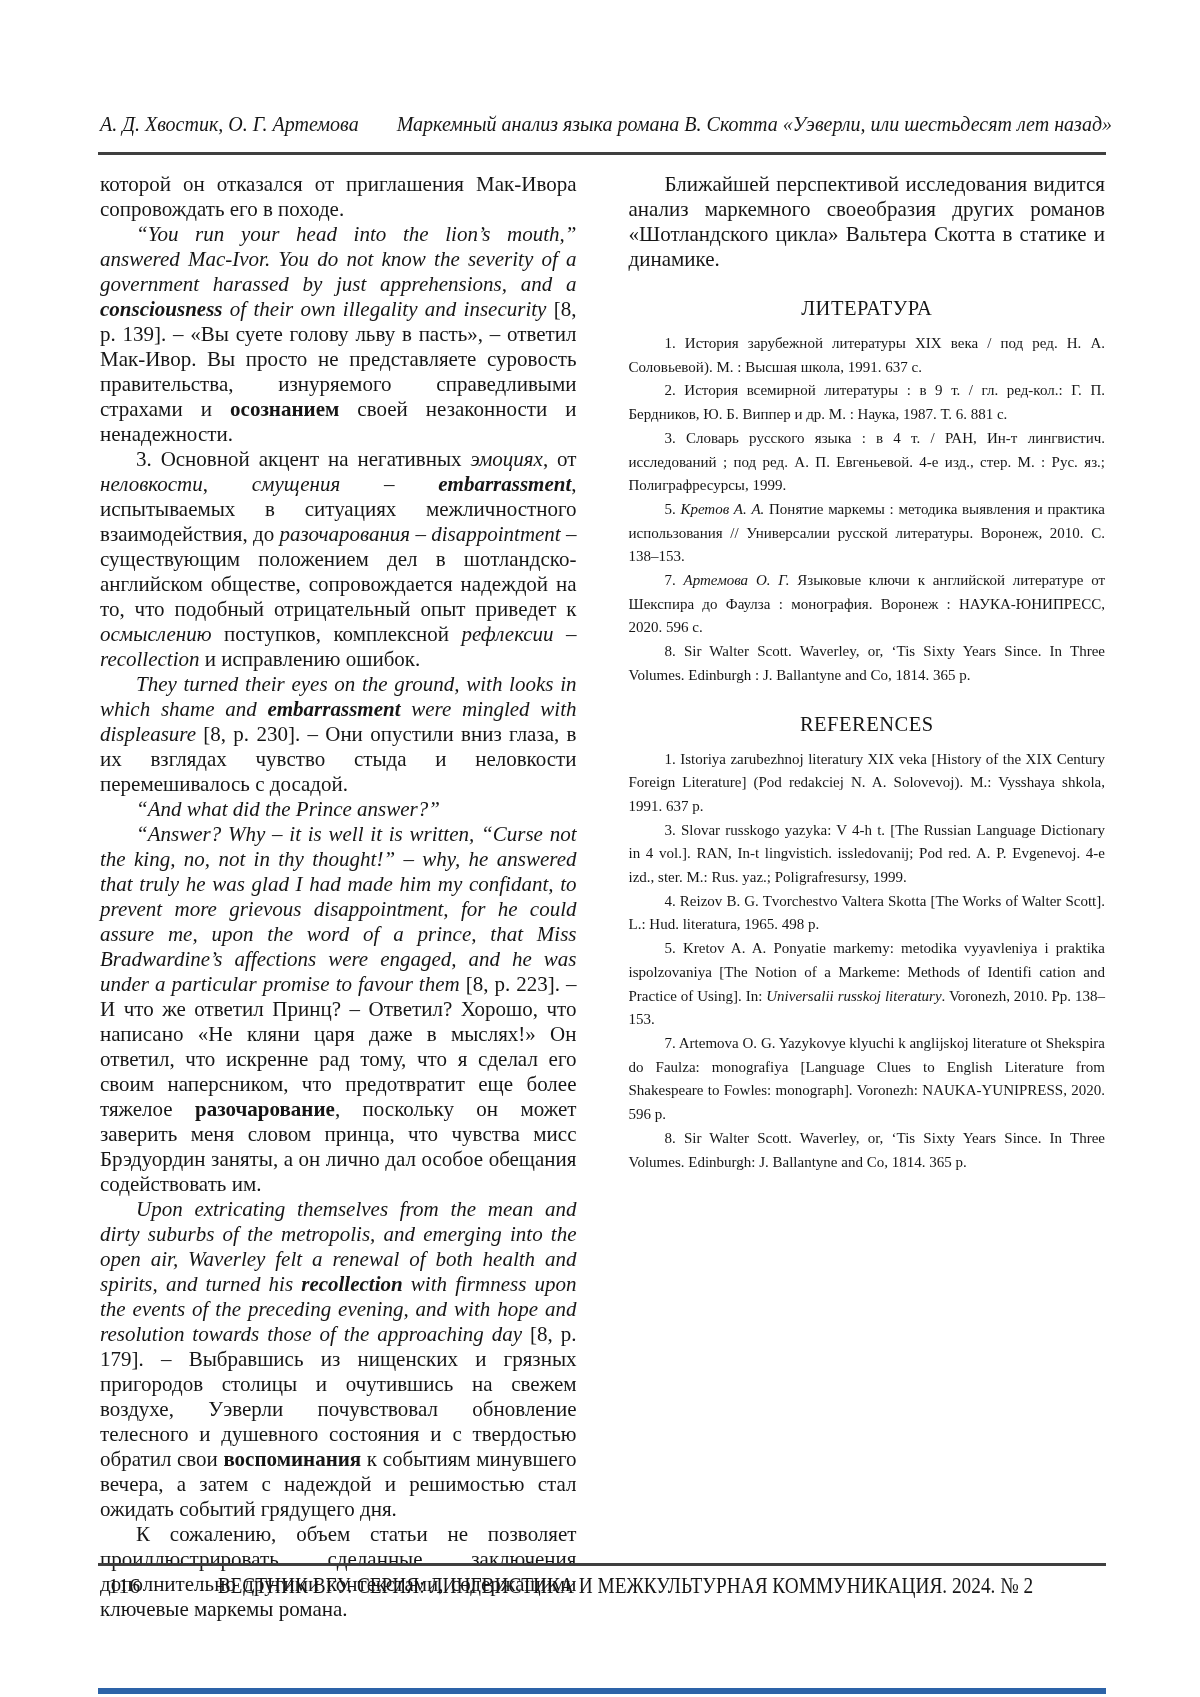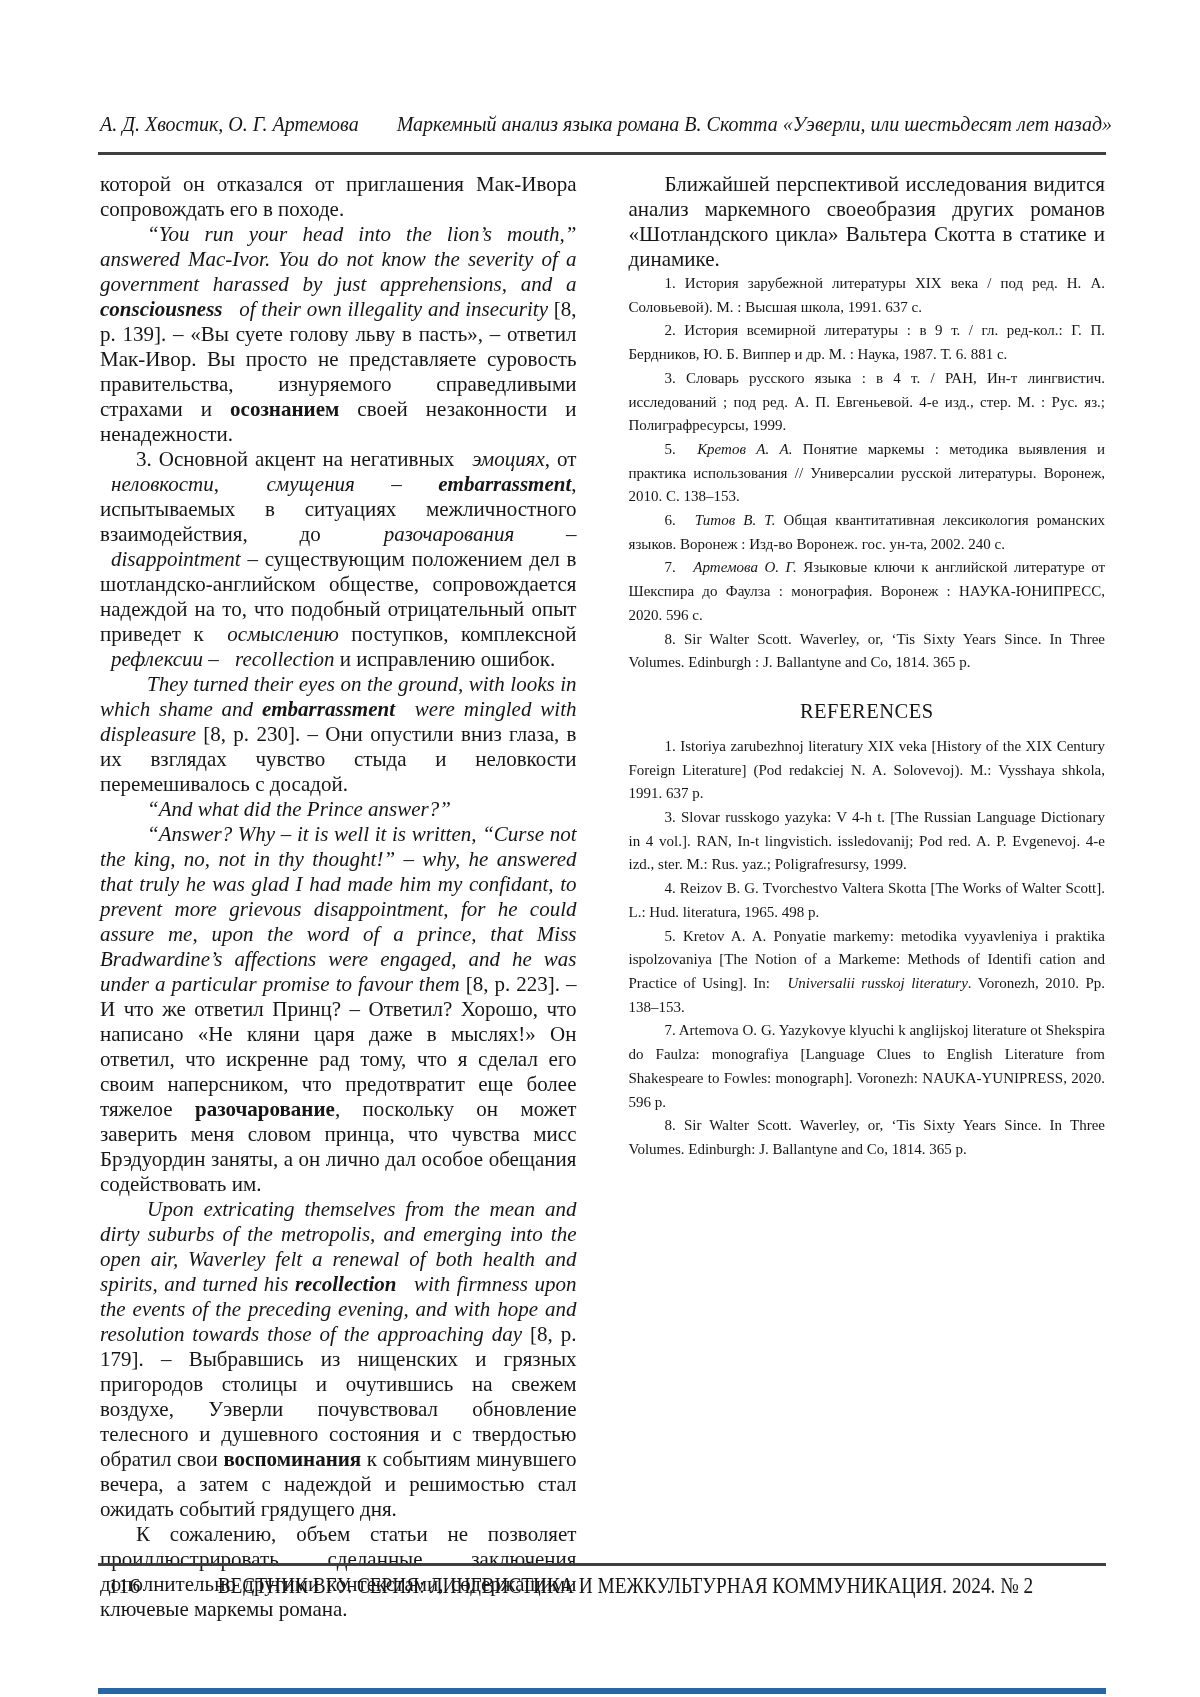--- a/index.html
+++ b/index.html
@@ -22,21 +22,21 @@
     display:flex;gap:52px;
   }
   .col{flex:1;min-width:0;font-size:21px;line-height:25px;text-align:justify;font-family:Liberation Serif, serif;}
   p.para{margin:0;text-indent:36px;}
   p.para.noindent{text-indent:0;}
   p.para.ref{font-size:15px;line-height:23.7px;}
   .sec-heading{
     text-align:center;text-indent:0;font-size:20.5px;line-height:24px;
     margin:24px 0 12px 0;letter-spacing:0.5px;
   }
-  .s-i{font-style:italic;margin-left:11px;}
+  .s-i{font-style:italic;}
   .s-b{font-weight:bold;}
   .s-bi{font-weight:bold;font-style:italic;}
   
   .footer-rule{position:absolute;left:98px;right:94px;top:1563px;height:3px;background:#3f3f3f;}
   .footer{
     position:absolute;left:100px;right:95px;top:1573px;
     display:flex;align-items:flex-start;margin-left:8px;
   }
   .page-number{font-size:22px;flex:0 0 auto;}
   .journal-line{
@@ -63,25 +63,25 @@
         <p class="para"><span class="s-i">“You run your head into the lion’s mouth,” answered Mac-Ivor. You do not know the severity of a government harassed by just apprehensions, and a </span><span class="s-bi">consciousness</span><span class="s-i"> of their own illegality and insecurity</span><span> [8, p. 139]. – «Вы суете голову льву в пасть», – ответил Мак-Ивор. Вы просто не представляете суровость правительства, изнуряемого справедливыми страхами и </span><span class="s-b">осознанием</span><span> своей незаконности и ненадежности.</span></p>
         <p class="para"><span>3. Основной акцент на негативных </span><span class="s-i">эмоциях</span><span>, от </span><span class="s-i">неловкости</span><span>, </span><span class="s-i">смущения</span><span> – </span><span class="s-bi">embarrassment</span><span>, испытываемых в ситуациях межличностного взаимодействия, до </span><span class="s-i">разочарования</span><span> – </span><span class="s-i">disappointment</span><span> – существующим положением дел в шотландско-английском обществе, сопровождается надеждой на то, что подобный отрицательный опыт приведет к </span><span class="s-i">осмыслению</span><span> поступков, комплексной </span><span class="s-i">рефлексии</span><span> – </span><span class="s-i">recollection</span><span> и исправлению ошибок.</span></p>
         <p class="para"><span class="s-i">They turned their eyes on the ground, with looks in which shame and </span><span class="s-bi">embarrassment</span><span class="s-i"> were mingled with displeasure</span><span> [8, p. 230]. – Они опустили вниз глаза, в их взглядах чувство стыда и неловкости перемешивалось с досадой.</span></p>
         <p class="para"><span class="s-i">“And what did the Prince answer?”</span></p>
         <p class="para"><span class="s-i">“Answer? Why – it is well it is written, “Curse not the king, no, not in thy thought!” – why, he answered that truly he was glad I had made him my confidant, to prevent more grievous disappointment, for he could assure me, upon the word of a prince, that Miss Bradwardine’s affections were engaged, and he was under a particular promise to favour them</span><span> [8, p. 223]. – И что же ответил Принц? – Ответил? Хорошо, что написано «Не кляни царя даже в мыслях!» Он ответил, что искренне рад тому, что я сделал его своим наперсником, что предотвратит еще более тяжелое </span><span class="s-b">разочарование</span><span>, поскольку он может заверить меня словом принца, что чувства мисс Брэдуордин заняты, а он лично дал особое обещания содействовать им.</span></p>
         <p class="para"><span class="s-i">Upon extricating themselves from the mean and dirty suburbs of the metropolis, and emerging into the open air, Waverley felt a renewal of both health and spirits, and turned his </span><span class="s-bi">recollection</span><span class="s-i"> with firmness upon the events of the preceding evening, and with hope and resolution towards those of the approaching day</span><span> [8, p. 179]. – Выбравшись из нищенских и грязных пригородов столицы и очутившись на свежем воздухе, Уэверли почувствовал обновление телесного и душевного состояния и с твердостью обратил свои </span><span class="s-b">воспоминания</span><span> к событиям минувшего вечера, а затем с надеждой и решимостью стал ожидать событий грядущего дня.</span></p>
         <p class="para"><span>К сожалению, объем статьи не позволяет проиллюстрировать сделанные заключения дополнительно другими контекстами, содержащими ключевые маркемы романа.</span></p>
       </div>
     <div class="col">
         <p class="para"><span>Ближайшей перспективой исследования видится анализ маркемного своеобразия других романов «Шотландского цикла» Вальтера Скотта в статике и динамике.</span></p>
+        <div class="sec-heading">ЛИТЕРАТУРА</div>
         <p class="para ref"><span>1. История зарубежной литературы XIX века / под ред. Н. А. Соловьевой). М. : Высшая школа, 1991. 637 с.</span></p>
         <p class="para ref"><span>2. История всемирной литературы : в 9 т. / гл. ред-кол.: Г. П. Бердников, Ю. Б. Виппер и др. М. : Наука, 1987. Т. 6. 881 с.</span></p>
         <p class="para ref"><span>3. Словарь русского языка : в 4 т. / РАН, Ин-т лингвистич. исследований ; под ред. А. П. Евгеньевой. 4-е изд., стер. М. : Рус. яз.; Полиграфресурсы, 1999.</span></p>
         <p class="para ref"><span>5. </span><span class="s-i">Кретов А. А.</span><span> Понятие маркемы : методика выявления и практика использования // Универсалии русской литературы. Воронеж, 2010. С. 138–153.</span></p>
-        <p class="para ref"><span>6. </span><span class="s-i">Титов В. Т.</span><span> Общая квантитативная лексикология романских языков. Воронеж : Изд-во Воронеж. гос. ун-та, 2002. 240 с.</span></p>
         <p class="para ref"><span>7. </span><span class="s-i">Артемова О. Г.</span><span> Языковые ключи к английской литературе от Шекспира до Фаулза : монография. Воронеж : НАУКА-ЮНИПРЕСС, 2020. 596 с.</span></p>
         <p class="para ref"><span>8. Sir Walter Scott. Waverley, or, ‘Tis Sixty Years Since. In Three Volumes. Edinburgh : J. Ballantyne and Co, 1814. 365 p.</span></p>
         <div class="sec-heading">REFERENCES</div>
         <p class="para ref"><span>1. Istoriya zarubezhnoj literatury XIX veka [History of the XIX Century Foreign Literature] (Pod redakciej N. A. Solovevoj). M.: Vysshaya shkola, 1991. 637 p.</span></p>
         <p class="para ref"><span>3. Slovar russkogo yazyka: V 4-h t. [The Russian Language Dictionary in 4 vol.]. RAN, In-t lingvistich. issledovanij; Pod red. A. P. Evgenevoj. 4-e izd., ster. M.: Rus. yaz.; Poligrafresursy, 1999.</span></p>
         <p class="para ref"><span>4. Reizov B. G. Tvorchestvo Valtera Skotta [The Works of Walter Scott]. L.: Hud. literatura, 1965. 498 p.</span></p>
         <p class="para ref"><span>5. Kretov A. A. Ponyatie markemy: metodika vyyavleniya i praktika ispolzovaniya [The Notion of a Markeme: Methods of Identifi cation and Practice of Using]. In: </span><span class="s-i">Universalii russkoj literatury</span><span>. Voronezh, 2010. Pp. 138–153.</span></p>
         <p class="para ref"><span>7. Artemova O. G. Yazykovye klyuchi k anglijskoj literature ot Shekspira do Faulza: monografiya [Language Clues to English Literature from Shakespeare to Fowles: monograph]. Voronezh: NAUKA-YUNIPRESS, 2020. 596 p.</span></p>
         <p class="para ref"><span>8. Sir Walter Scott. Waverley, or, ‘Tis Sixty Years Since. In Three Volumes. Edinburgh: J. Ballantyne and Co, 1814. 365 p.</span></p>
       </div>

